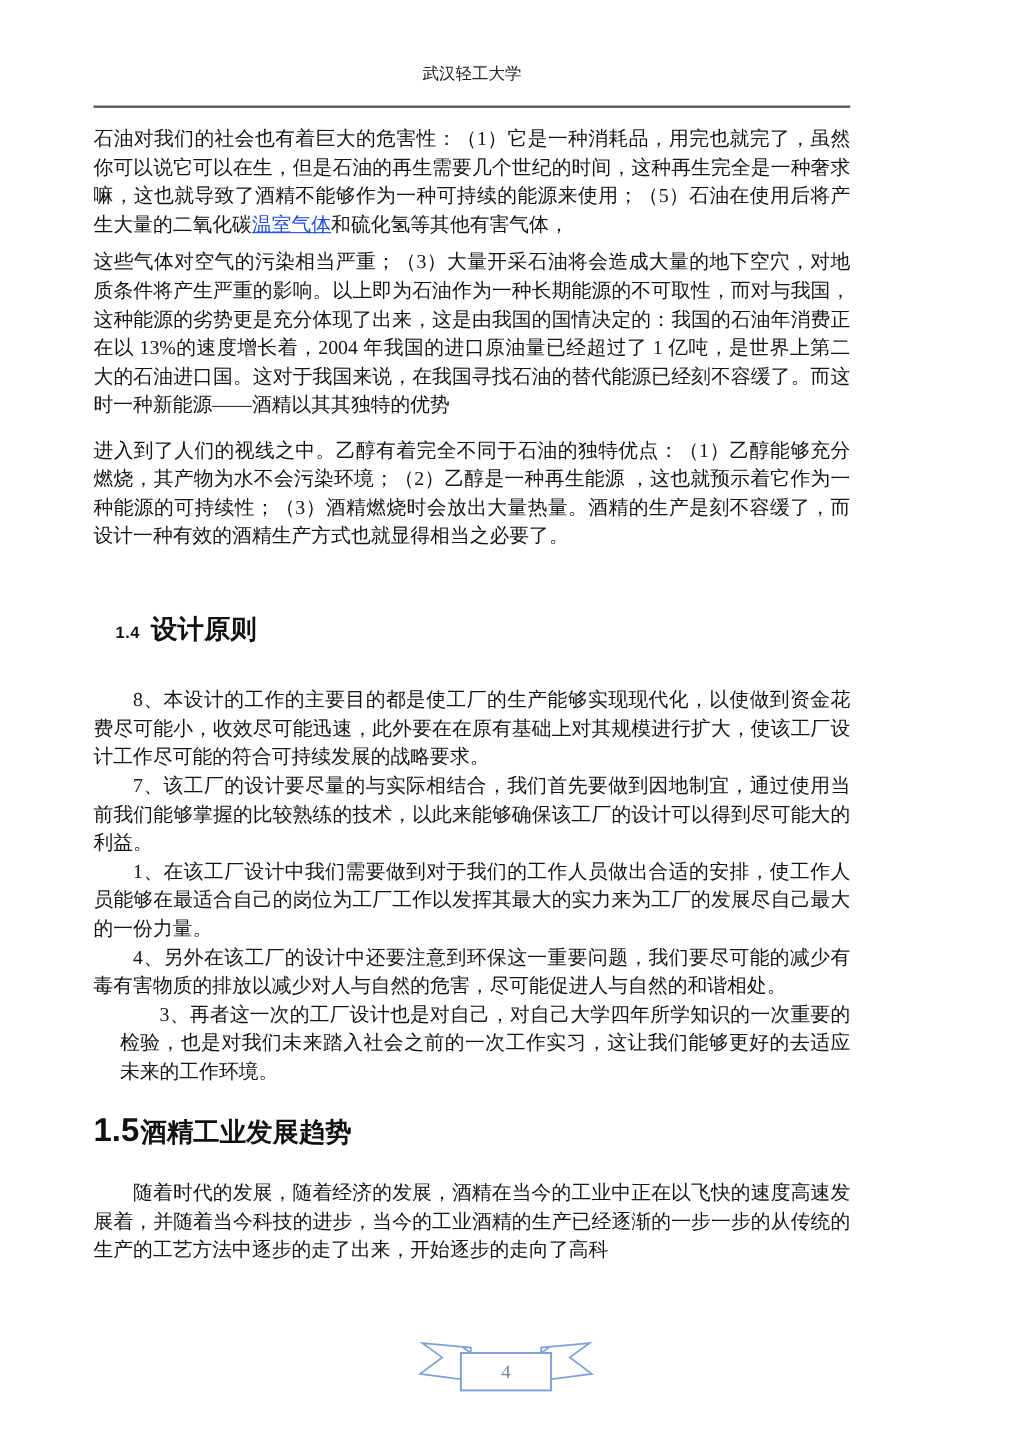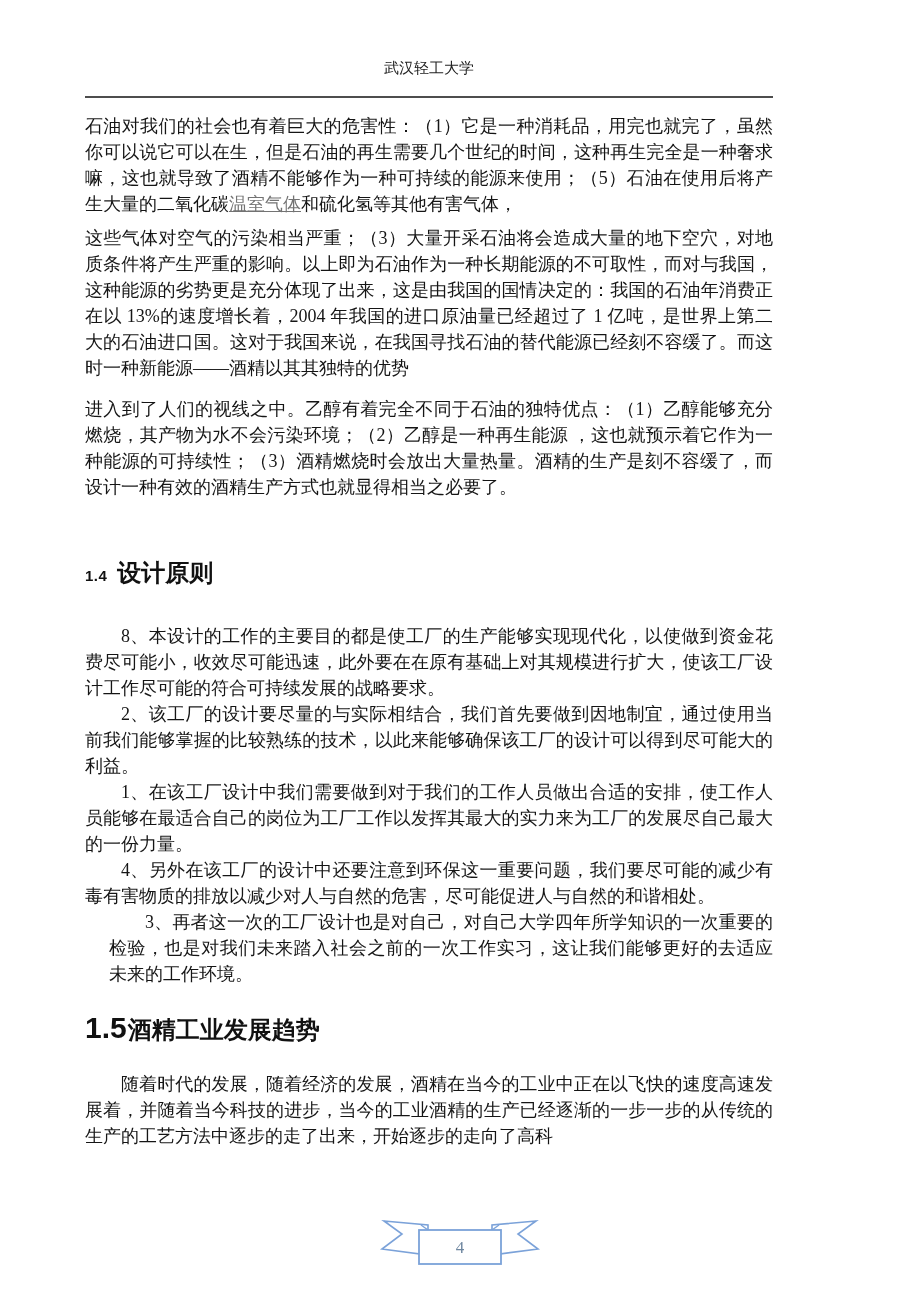--- a/index.html
+++ b/index.html
@@ -37,34 +37,35 @@
   }
   .intro {
     margin-top: 15px;
   }
   .intro p {
     margin: 0;
   }
   .intro p.gap-sm { margin-top: 8px; }
   .intro p.gap-md { margin-top: 15px; }
   a.doc-link {
-    color: #737373;
+    color: #1d4ed8;
     text-decoration: underline;
     cursor: pointer;
   }
   .section-heading {
     font-family: "Liberation Sans", "DejaVu Sans", sans-serif;
     font-weight: bold;
     color: #111111;
     margin: 0;
   }
   .heading-1-4 {
     margin-top: 58px;
     font-size: 24px;
     line-height: 30px;
+    margin-left: 20px;
   }
   .heading-1-4 .h-num {
     font-size: 15px;
     font-weight: 600;
     letter-spacing: 0.5px;
     margin-right: 10px;
   }
   .heading-1-5 {
     margin-top: 26px;
     font-size: 24px;
@@ -122,21 +123,21 @@
     <p class="gap-sm">这些气体对空气的污染相当严重；（3）大量开采石油将会造成大量的地下空穴，对地质条件将产生严重的影响。以上即为石油作为一种长期能源的不可取性，而对与我国，这种能源的劣势更是充分体现了出来，这是由我国的国情决定的：我国的石油年消费正在以 13%的速度增长着，2004 年我国的进口原油量已经超过了 1 亿吨，是世界上第二大的石油进口国。这对于我国来说，在我国寻找石油的替代能源已经刻不容缓了。而这时一种新能源——酒精以其其独特的优势</p>
     <p class="gap-md">进入到了人们的视线之中。乙醇有着完全不同于石油的独特优点：（1）乙醇能够充分燃烧，其产物为水不会污染环境；（2）乙醇是一种再生能源 ，这也就预示着它作为一种能源的可持续性；（3）酒精燃烧时会放出大量热量。酒精的生产是刻不容缓了，而设计一种有效的酒精生产方式也就显得相当之必要了。</p>
   </div>
 
   <h2 class="section-heading heading-1-4">
     <span class="h-num">1.4</span><span>设计原则</span>
   </h2>
 
   <div class="principles body-text">
     <p>8、本设计的工作的主要目的都是使工厂的生产能够实现现代化，以使做到资金花费尽可能小，收效尽可能迅速，此外要在在原有基础上对其规模进行扩大，使该工厂设计工作尽可能的符合可持续发展的战略要求。</p>
-    <p>2、该工厂的设计要尽量的与实际相结合，我们首先要做到因地制宜，通过使用当前我们能够掌握的比较熟练的技术，以此来能够确保该工厂的设计可以得到尽可能大的利益。</p>
+    <p>7、该工厂的设计要尽量的与实际相结合，我们首先要做到因地制宜，通过使用当前我们能够掌握的比较熟练的技术，以此来能够确保该工厂的设计可以得到尽可能大的利益。</p>
     <p>1、在该工厂设计中我们需要做到对于我们的工作人员做出合适的安排，使工作人员能够在最适合自己的岗位为工厂工作以发挥其最大的实力来为工厂的发展尽自己最大的一份力量。</p>
     <p>4、另外在该工厂的设计中还要注意到环保这一重要问题，我们要尽可能的减少有毒有害物质的排放以减少对人与自然的危害，尽可能促进人与自然的和谐相处。</p>
     <p class="indented-block">3、再者这一次的工厂设计也是对自己，对自己大学四年所学知识的一次重要的检验，也是对我们未来踏入社会之前的一次工作实习，这让我们能够更好的去适应未来的工作环境。</p>
   </div>
 
   <h2 class="section-heading heading-1-5">
     <span class="h-num">1.5</span><span>酒精工业发展趋势</span>
   </h2>
 
   <p class="trend-paragraph body-text">随着时代的发展，随着经济的发展，酒精在当今的工业中正在以飞快的速度高速发展着，并随着当今科技的进步，当今的工业酒精的生产已经逐渐的一步一步的从传统的生产的工艺方法中逐步的走了出来，开始逐步的走向了高科</p>

